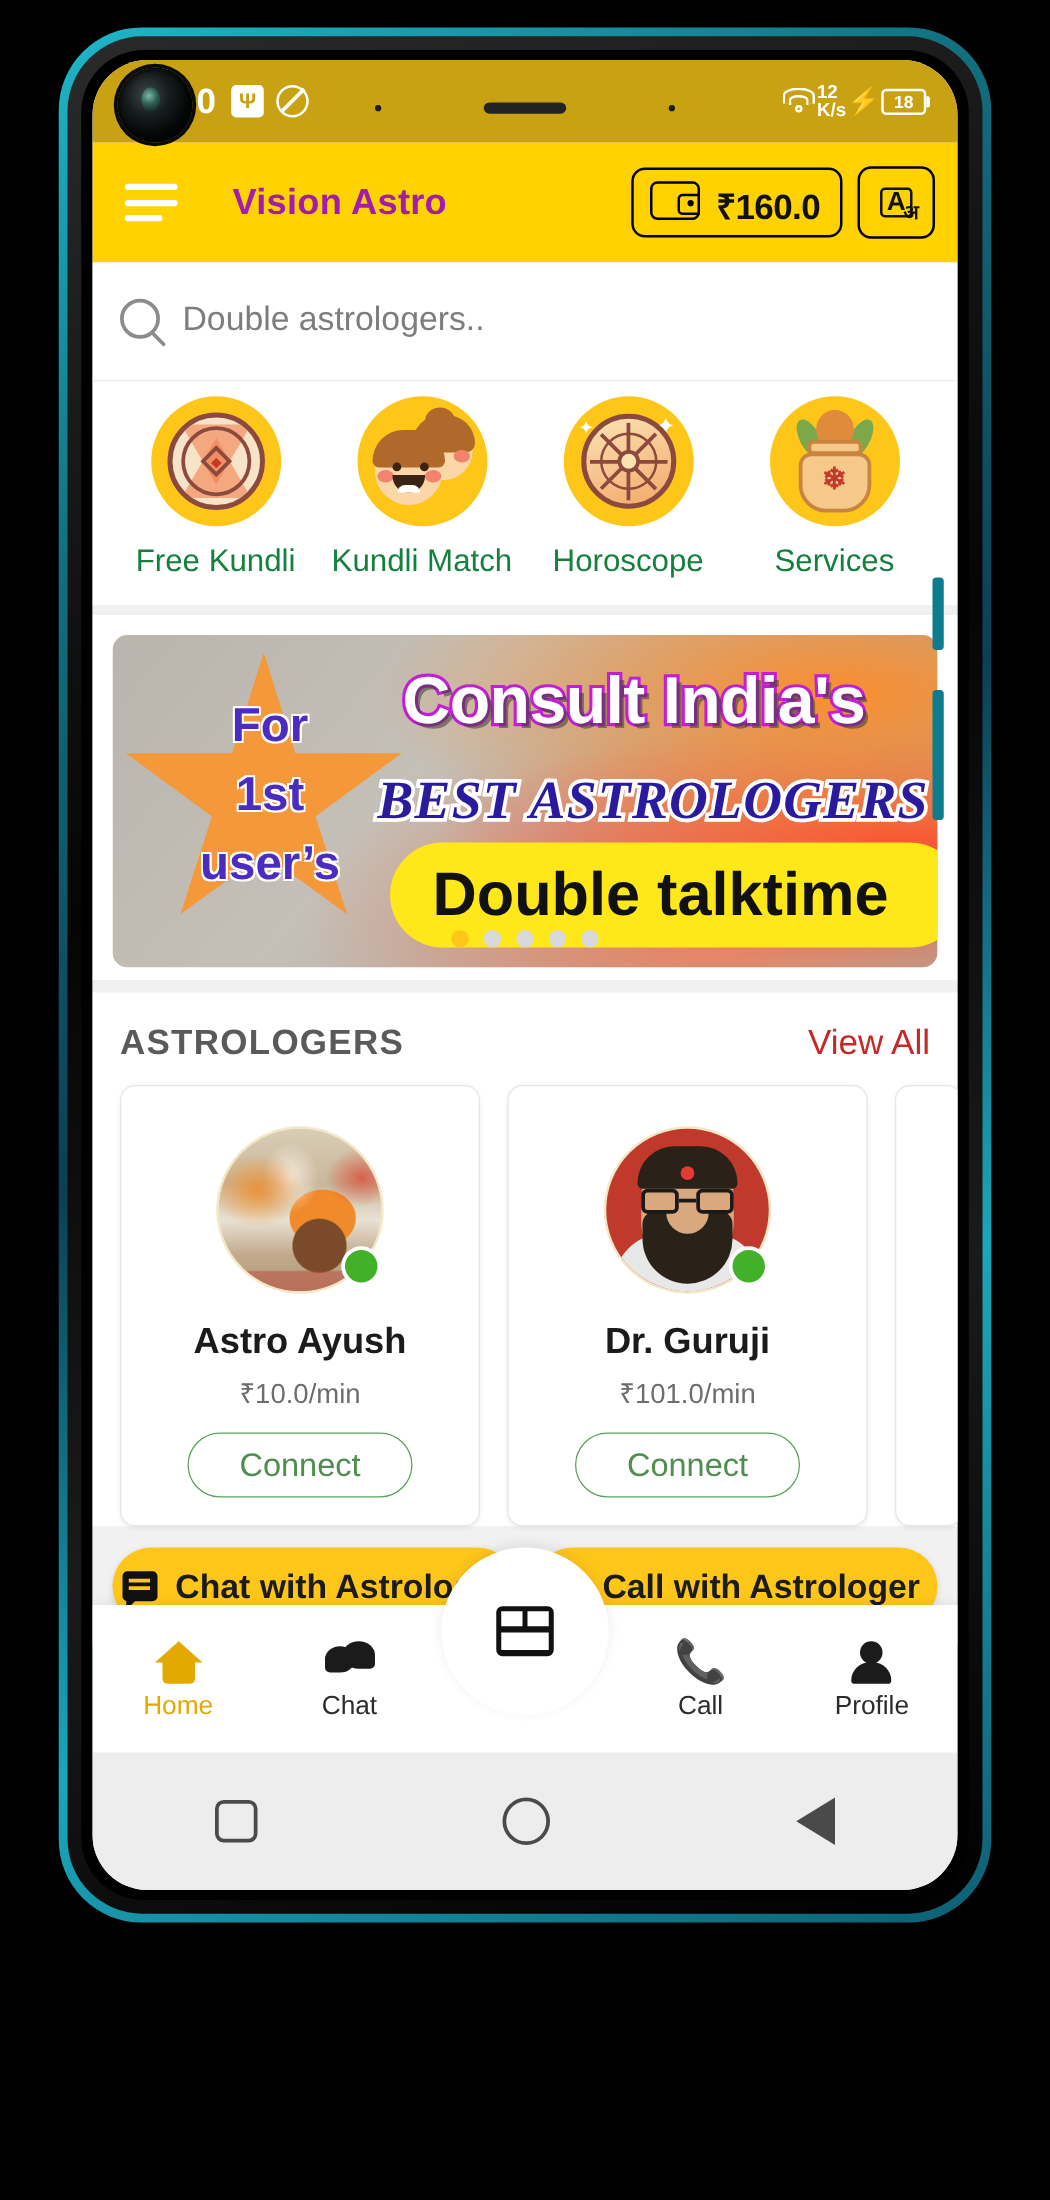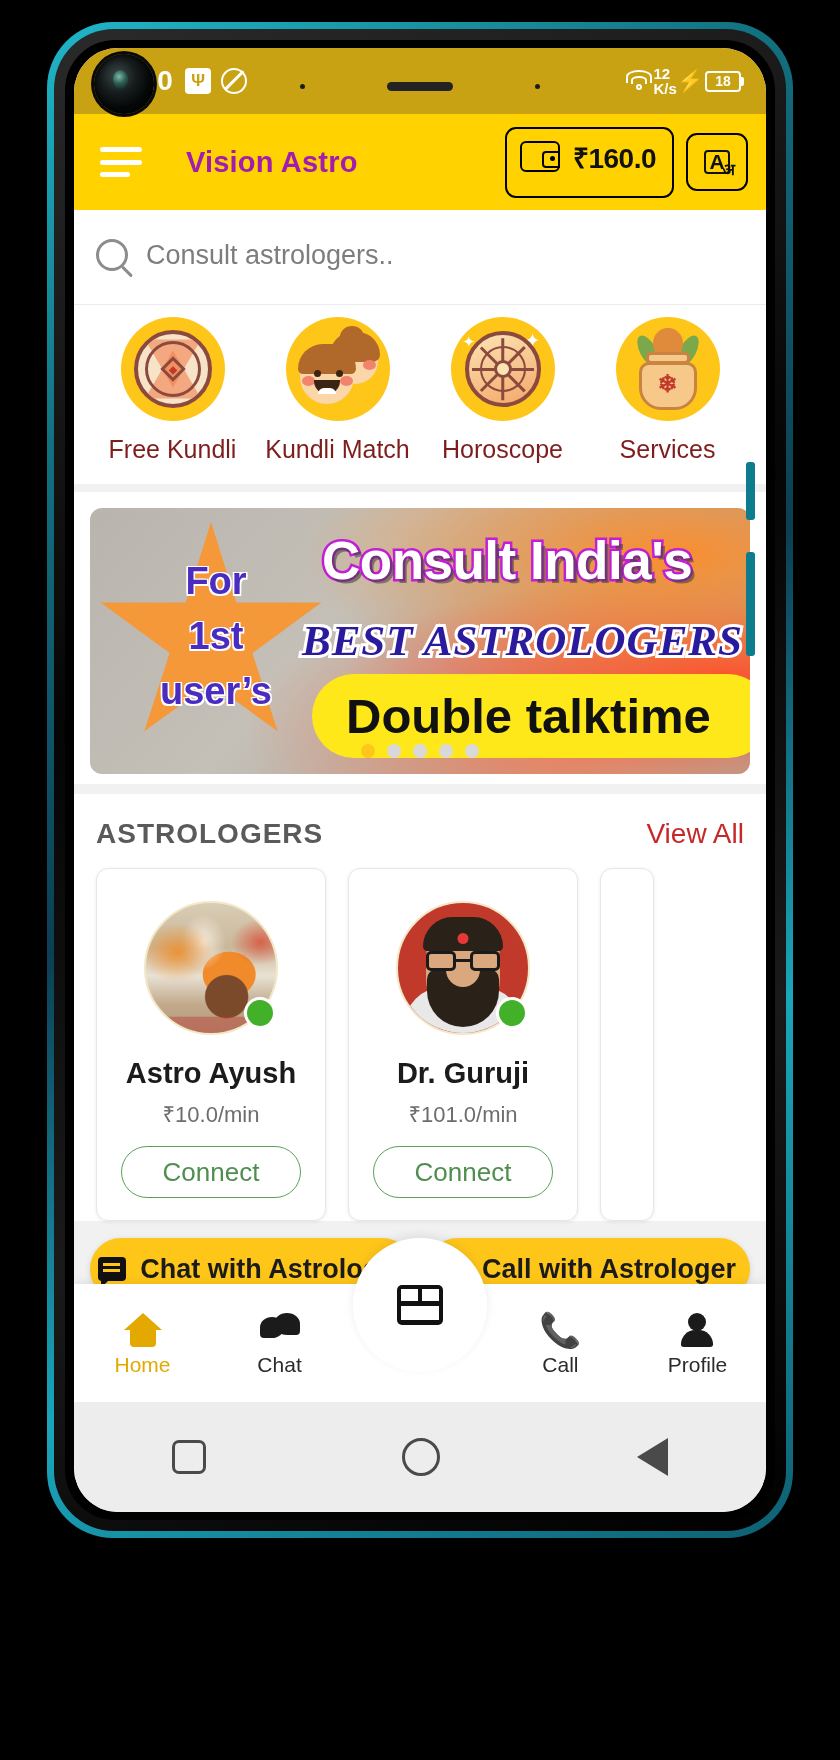--- a/index.html
+++ b/index.html
@@ -78,22 +78,22 @@
   
   .appbar { height:96px; background:#FFD200; display:flex; align-items:center;
     padding:0 18px 0 26px; }
   .hamburger { width:42px; height:30px; display:flex; flex-direction:column;
     justify-content:space-between; cursor:pointer; }
   .hamburger span { display:block; height:5px; background:#fff; border-radius:3px; }
   .hamburger span:nth-child(3){ width:30px; }
   .app-title { margin-left:44px; font-size:29px; font-weight:600; color:#a21caf;
     letter-spacing:.2px; }
   .appbar-right { margin-left:auto; display:flex; align-items:center; gap:12px; }
-  .wallet-pill { display:flex; align-items:center; gap:13px; border:2.5px solid #000;
-    border-radius:11px; padding:9px 16px 20px 13px; }
+  .wallet-pill { display:flex; gap:13px; border:2.5px solid #000;
+    border-radius:11px; padding:9px 16px 5px 13px; }
   .wallet-icon { width:40px; height:31px; border:2.5px solid #000; border-radius:6px;
     position:relative; }
   .wallet-icon::after { content:""; position:absolute; right:-2px; top:8px; width:14px;
     height:13px; border:2.5px solid #000; border-radius:4px 0 0 4px;
     background:#FFD200; }
   .wallet-icon::before { content:""; position:absolute; right:3px; top:13px; width:5px;
     height:5px; border-radius:50%; background:#000; z-index:2; }
   .wallet-amt { font-size:28px; font-weight:700; color:#111; letter-spacing:-.5px; }
   .lang-btn { width:62px; height:58px; border:2.5px solid #000; border-radius:11px;
     display:flex; align-items:center; justify-content:center; position:relative; }
@@ -112,21 +112,21 @@
     position:relative; flex:none; }
   .mag::after { content:""; position:absolute; right:-9px; bottom:-5px; width:14px;
     height:3px; background:#8c8c8c; transform:rotate(45deg); border-radius:2px; }
   .search-ph { font-size:27px; color:#7d7d7d; }
 
   .cat-row { background:#fff; display:flex; padding:12px 16px 20px;
     border-top:1px solid #ececec; }
   .cat { flex:1; display:flex; flex-direction:column; align-items:center; gap:14px; }
   .cat-circle { width:104px; height:104px; border-radius:50%; background:#FFC61A;
     display:flex; align-items:center; justify-content:center; position:relative; }
-  .cat-label { font-size:25px; color:#7f1d1d; }
+  .cat-label { font-size:25px; color:#15803d; }
 
   
   .ic-kundli { width:78px; height:78px; border-radius:50%; background:#F6E3C8;
     border:4px solid #8C4A3E; position:relative; overflow:hidden; }
   .ic-kundli .tri { position:absolute; left:50%; top:50%; width:0; height:0;
     transform:translate(-50%,-50%); }
   .ic-kundli .t1 { border-left:28px solid transparent; border-right:28px solid transparent;
     border-bottom:48px solid rgba(240,120,70,.55); transform:translate(-50%,-56%); }
   .ic-kundli .t2 { border-left:28px solid transparent; border-right:28px solid transparent;
     border-top:48px solid rgba(240,120,70,.55); transform:translate(-50%,-44%); }
@@ -220,21 +220,21 @@
   .dot { width:14px; height:14px; border-radius:50%; background:#d9d9d9; }
   .dot.on { background:#FFC61A; }
 
   
   .astro-sec { background:#fff; margin-top:10px; padding:24px 0 0; }
   .astro-head { display:flex; align-items:center; padding:0 22px 18px; }
   .astro-title { font-size:28px; font-weight:600; color:#5a5a5a; letter-spacing:1px; }
   .view-all { margin-left:auto; font-size:28px; color:#C62828; }
 
   .cards { display:flex; gap:22px; padding:0 22px; }
-  .card { width:230px; flex:none; background:#fff; border:1px solid #e6e6e6;
+  .card { width:288px; flex:none; background:#fff; border:1px solid #e6e6e6;
     border-radius:12px; padding:32px 14px 22px; text-align:center;
     box-shadow:0 1px 4px rgba(0,0,0,.07); }
   .card.peek { width:54px; padding-left:0; padding-right:0; overflow:hidden; }
   .avatar-wrap { position:relative; width:134px; height:134px; margin:0 auto; }
   .avatar { width:134px; height:134px; border-radius:50%; overflow:hidden;
     border:2px solid #F2E8C8; }
   .av1 { background:
       radial-gradient(circle at 62% 72%, #7a4a2a 0%, #7a4a2a 17%, transparent 18%),
       radial-gradient(ellipse at 64% 55%, #F08A2A 0%, #F08A2A 22%, transparent 23%),
       linear-gradient(180deg,#d9cdb6 0%,#c9b79a 34%,#e8e2d4 56%,#c2a98c 78%,#b09a7c 100%); }
@@ -399,21 +399,21 @@
                   <span class="lang-x">अ</span>
               </div>
             </div>
           </div>
 
           <div class="body">
 
             <div class="search-wrap">
               <div class="search-box">
                 <div class="mag"></div>
-                <div class="search-ph">Consult astrologers..</div>
+                <div class="search-ph">Double astrologers..</div>
               </div>
             </div>
 
             <div class="cat-row">
 
               <div class="cat">
                 <div class="cat-circle">
                   <div class="ic-kundli">
                     <span class="tri t1"></span>
                       <span class="tri t2"></span>

